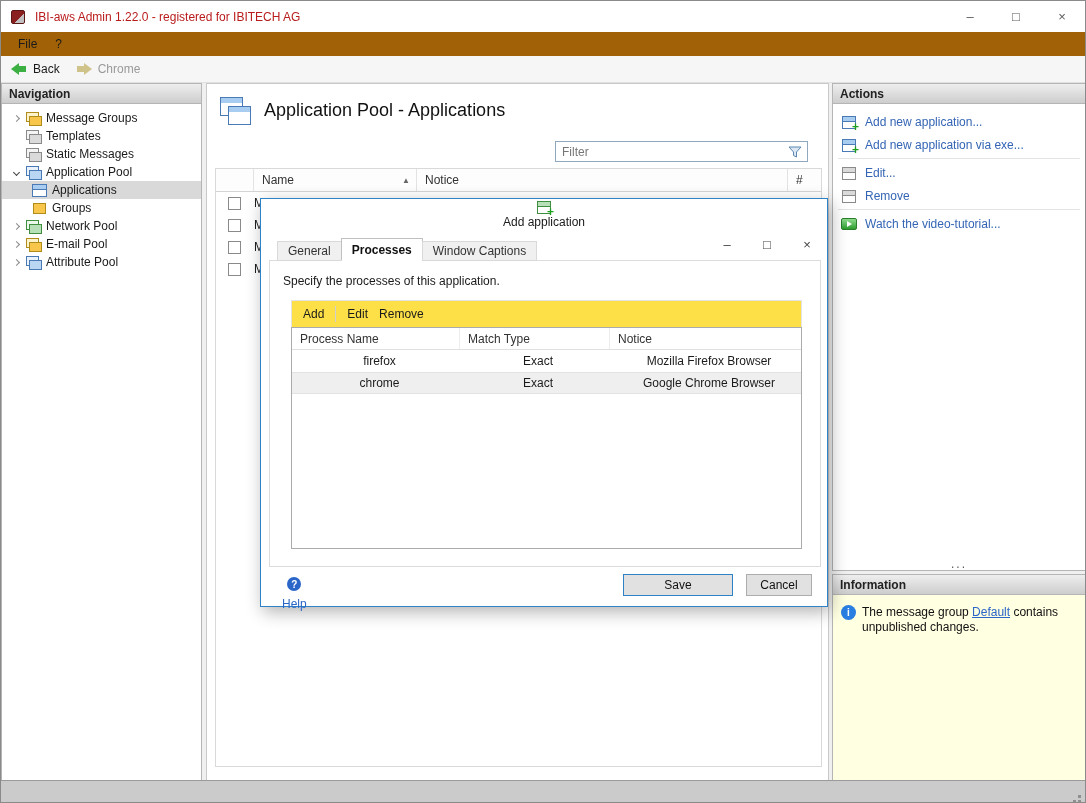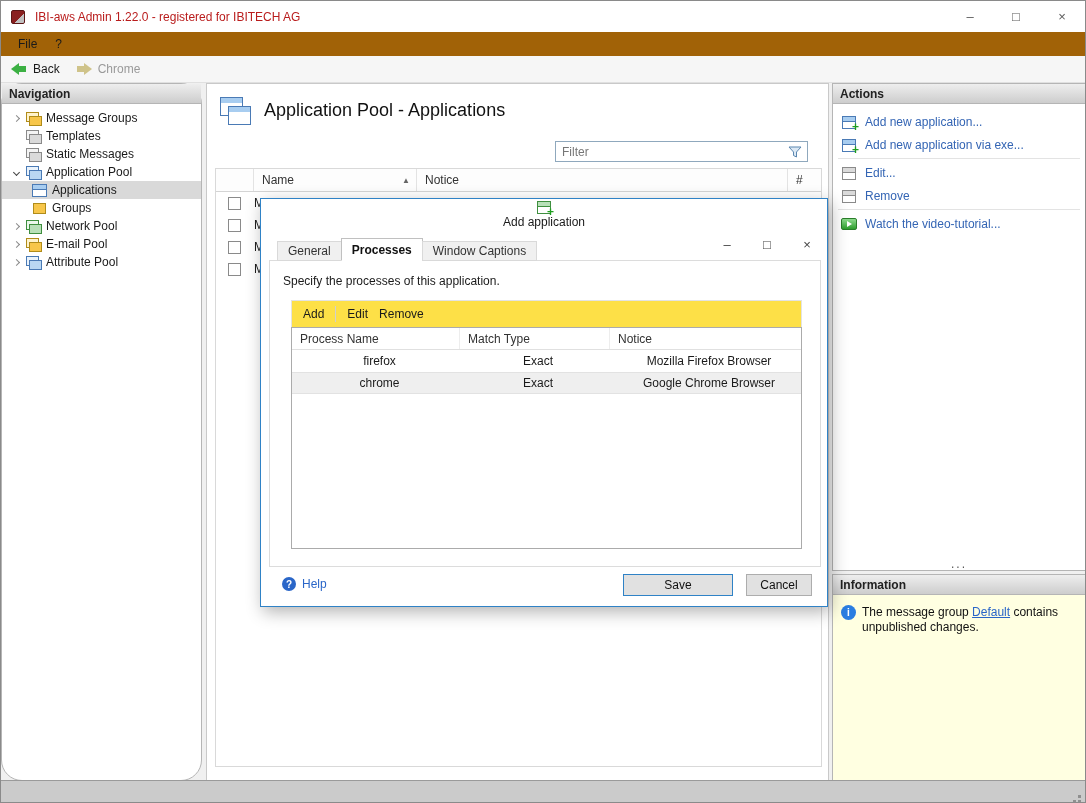--- a/index.html
+++ b/index.html
@@ -26,21 +26,21 @@
   .arrow-back::before { content:""; position:absolute; left:0; top:0; border-right:8px solid #3cb043; border-top:6px solid transparent; border-bottom:6px solid transparent; }
   .arrow-back::after { content:""; position:absolute; left:8px; top:3px; width:7px; height:6px; background:#3cb043; }
   .arrow-fwd::before { content:""; position:absolute; right:0; top:0; border-left:8px solid #cfc38a; border-top:6px solid transparent; border-bottom:6px solid transparent; }
   .arrow-fwd::after { content:""; position:absolute; left:1px; top:3px; width:7px; height:6px; background:#cfc38a; }
 
   
   .panel { position:absolute; background:#fff; border:1px solid #b5b5b5; }
   .panel-header { height:20px; background:linear-gradient(#eeeeee,#cdcdcd); border-bottom:1px solid #b5b5b5; font-weight:bold; color:#222; display:flex; align-items:center; padding-left:7px; }
 
   
-  .nav-panel { left:0; top:82px; width:201px; height:698px;border-radius:21px; }
+  .nav-panel { left:0; top:82px; width:201px; height:698px; }
   .tree { padding-top:5px; }
   .tree-row { height:18px; display:flex; align-items:center; padding-left:7px; }
   .tree-row.selected { background:#d9d9d9; }
   .chev-box { width:14px; height:14px; display:flex; align-items:center; justify-content:center; flex:none; }
   .chev { width:5px; height:5px; border-right:1.5px solid #8a8a8a; border-bottom:1.5px solid #8a8a8a; transform:rotate(-45deg); }
   .chev.down { transform:rotate(45deg); border-color:#444; }
   .tree-label { margin-left:5px; white-space:nowrap; }
   .lvl1 { padding-left:27px; }
   .tico { width:16px; height:16px; position:relative; flex:none; margin-left:2px; }
   .tico::before { content:""; position:absolute; left:1px; top:2px; width:11px; height:8px; background:var(--f1); border:1px solid var(--b); }
@@ -99,21 +99,21 @@
   .plist { position:absolute; left:21px; top:66px; width:511px; height:222px; border:1px solid #ababab; background:#fff; overflow:hidden; }
   .plist-header { height:22px; display:flex; align-items:center; border-bottom:1px solid #e0e0e0; color:#333; }
   .ph-cell { height:100%; display:flex; align-items:center; padding-left:8px; }
   .ph-cell + .ph-cell { border-left:1px solid #ededed; }
   .pc1 { width:167px; flex:none; }
   .pc2 { width:150px; flex:none; }
   .pc3 { flex:1; }
   .prow { height:22px; display:flex; align-items:center; }
   .prow-cell { padding-left:8px; white-space:nowrap; overflow:hidden;text-align:center; }
   .prow.selected { background:#efefef; border-top:1px solid #e2e2e2; border-bottom:1px solid #e2e2e2; }
-  .help-link { position:absolute; left:21px; top:378px; display:flex; align-items:center; gap:6px; color:#2a66c8; }
+  .help-link { position:absolute; left:21px; top:378px; display:flex; align-items:center; gap:6px; color:#2a66c8;flex-direction:column; }
   .help-ico { width:14px; height:14px; border-radius:50%; background:#2a66c8; color:#fff; font-size:10px; font-weight:bold; display:flex; align-items:center; justify-content:center; }
   .help-ico::before { content:"?"; }
   .btn { position:absolute; height:22px; background:#e1e1e1; border:1px solid #adadad; display:flex; align-items:center; justify-content:center; font-size:12px; color:#111; }
   .btn-save { left:362px; top:375px; width:110px; border-color:#2f82c6; }
   .btn-cancel { left:485px; top:375px; width:66px; }
 
   
   .actions-panel { left:831px; top:82px; width:254px; height:488px; }
   .action-list { padding-top:6px; }
   .action-item { height:23px; display:flex; align-items:center; gap:8px; padding-left:8px; color:#3465b4; }

